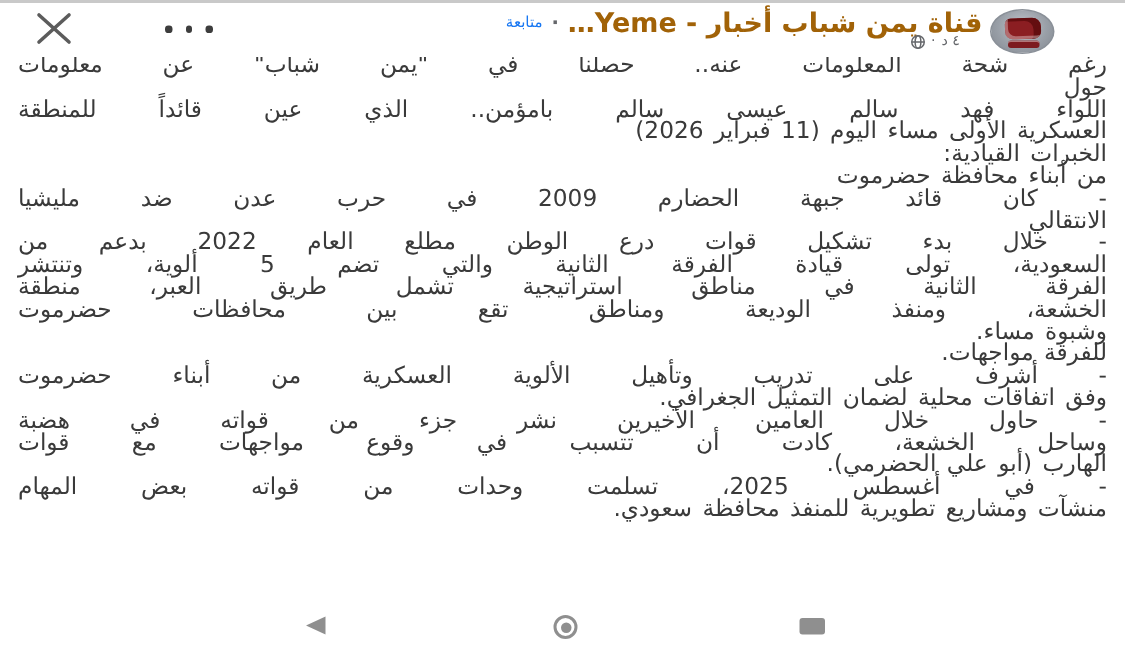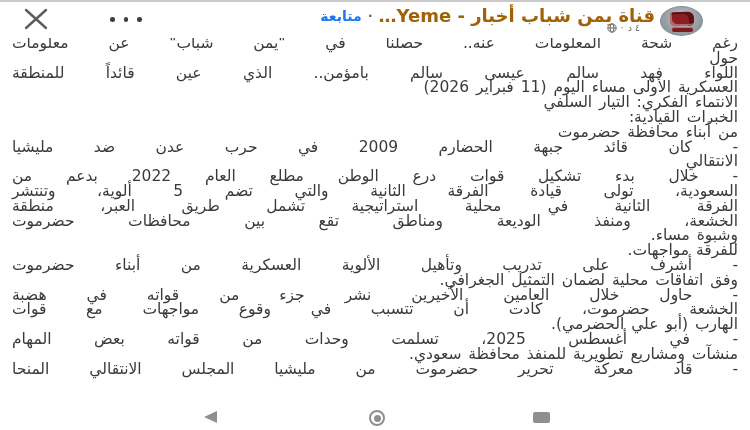--- a/index.html
+++ b/index.html
@@ -37,21 +37,21 @@
     background: #7d1b1f; border-radius: 2px;
     box-shadow: inset 0 1px 0 rgba(255,255,255,.4);
   }
   .title-row {
     position: absolute; right: 95px; top: 5px;
     display: flex; align-items: center; gap: 6px;
     white-space: nowrap;
   }
   .channel-name { font-size: 18px; font-weight: bold; color: #a16207; }
   .title-sep { font-size: 13px; color: #65676b; font-weight: bold; }
-  .follow { font-size: 14px; font-weight: bold; color: #1877f2; cursor: pointer; }
+  .follow { font-size: 10px; font-weight: normal; color: #1877f2; cursor: pointer; }
   .meta-row {
     position: absolute; right: 110px; top: 22px;
     display: flex; align-items: center; gap: 4px;
     font-size: 9.5px; color: #65676b;
   }
   .menu-dots {
     position: absolute; left: 108px; top: 15px;
     display: flex; gap: 9px; cursor: pointer; padding: 2px;
   }
   .menu-dots i {
@@ -143,39 +143,37 @@
     <line x1="3" y1="2" x2="23" y2="20" stroke="#5c5c5c" stroke-width="2.4" stroke-linecap="round"></line>
     <line x1="23" y1="2" x2="3" y2="20" stroke="#5c5c5c" stroke-width="2.4" stroke-linecap="round"></line>
   </svg>
 </div>
 
 <div class="post-body">
   <div class="ln j">رغم شحة المعلومات عنه.. حصلنا في "يمن شباب" عن معلومات</div>
   <div class="ln">حول</div>
   <div class="ln j">اللواء فهد سالم عيسى سالم بامؤمن.. الذي عين قائداً للمنطقة</div>
   <div class="ln">العسكرية الأولى مساء اليوم (11 فبراير 2026)</div>
-  <div class="ln">الانتماء الفكري: التيار السلفي</div>
   <div class="ln">الخبرات القيادية:</div>
   <div class="ln">من أبناء محافظة حضرموت</div>
   <div class="ln j">- كان قائد جبهة الحضارم 2009 في حرب عدن ضد مليشيا</div>
   <div class="ln">الانتقالي</div>
   <div class="ln j">- خلال بدء تشكيل قوات درع الوطن مطلع العام 2022 بدعم من</div>
   <div class="ln j">السعودية، تولى قيادة الفرقة الثانية والتي تضم 5 ألوية، وتنتشر</div>
-  <div class="ln j">الفرقة الثانية في محلية استراتيجية تشمل طريق العبر، منطقة</div>
+  <div class="ln j">الفرقة الثانية في مناطق استراتيجية تشمل طريق العبر، منطقة</div>
   <div class="ln j">الخشعة، ومنفذ الوديعة ومناطق تقع بين محافظات حضرموت</div>
   <div class="ln">وشبوة مساء.</div>
   <div class="ln">للفرقة مواجهات.</div>
   <div class="ln j">- أشرف على تدريب وتأهيل الألوية العسكرية من أبناء حضرموت</div>
   <div class="ln">وفق اتفاقات محلية لضمان التمثيل الجغرافي.</div>
   <div class="ln j">- حاول خلال العامين الأخيرين نشر جزء من قواته في هضبة</div>
-  <div class="ln j">الخشعة حضرموت، كادت أن تتسبب في وقوع مواجهات مع قوات</div>
+  <div class="ln j">وساحل الخشعة، كادت أن تتسبب في وقوع مواجهات مع قوات</div>
   <div class="ln">الهارب (أبو علي الحضرمي).</div>
   <div class="ln j">- في أغسطس 2025، تسلمت وحدات من قواته بعض المهام</div>
   <div class="ln">منشآت ومشاريع تطويرية للمنفذ محافظة سعودي.</div>
-  <div class="ln j">- قاد معركة تحرير حضرموت من مليشيا المجلس الانتقالي المنحا</div>
 </div>
 
 <div class="navbar">
   <div class="nav-back"></div>
   <div class="nav-home">
       <i></i>
     </div>
   <div class="nav-recents"></div>
 </div>
 

